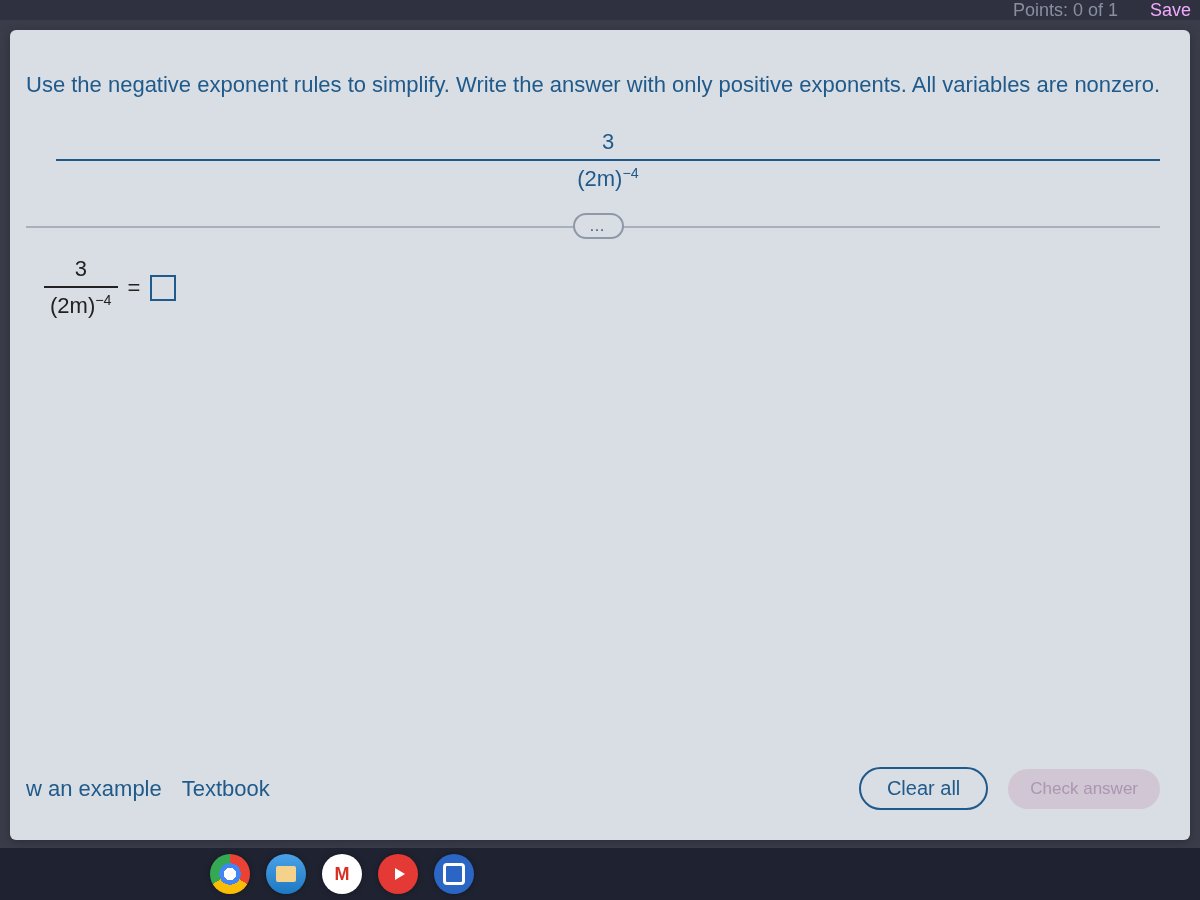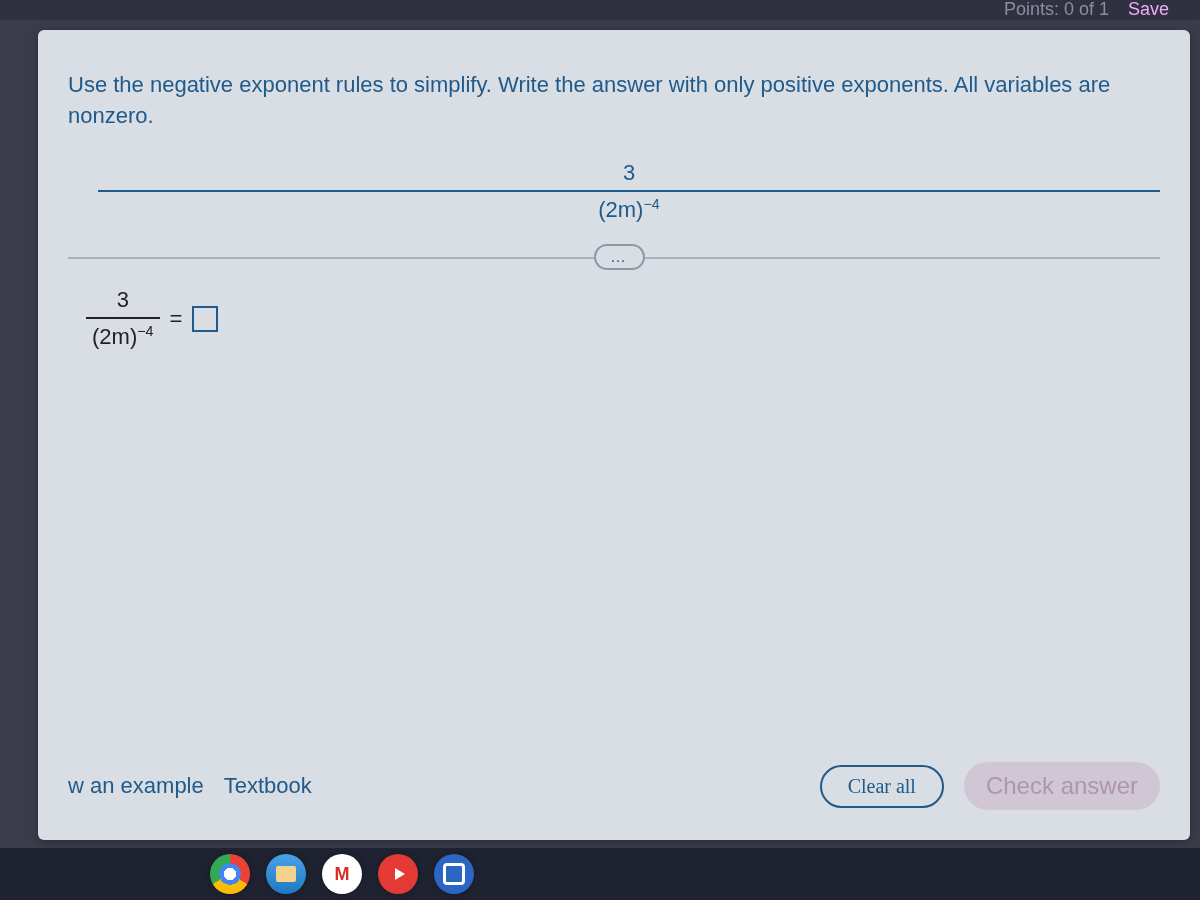--- a/index.html
+++ b/index.html
@@ -8,40 +8,39 @@
     font-family: Arial, Helvetica, sans-serif;
     background: #3a3c4a;
     position: relative;
   }
   .topbar {
     height: 20px;
     background: #2f3140;
     color: #a8b0c0;
     display: flex;
     justify-content: flex-end;
-    align-items: flex-end;
-    padding: 0 31px;
+    align-items: center;
+    padding: 0 9px;
     font-size: 18px;
-    gap: 19px;
+    gap: 32px;
   }
   .topbar .points { color: #888fa0; }
   .topbar .save { color: #f0abfc; }
   .card {
     position: absolute;
     top: 30px;
     left: 10px;
     right: 10px;
     bottom: 60px;
     background: #d9dde4;
     border-radius: 6px;
-    padding: 40px 30px 30px 30px;
+    padding: 40px 30px 30px 16px;
     box-shadow: 0 2px 8px rgba(0,0,0,.25);
     display: flex;
     flex-direction: column;
-    margin-left: 28px;
   }
   .instruction {
     color: #1f5a8a;
     font-size: 22px;
     line-height: 1.4;
     margin-bottom: 28px;
   }
   .prob-frac {
     display: inline-block;
     text-align: center;
@@ -120,29 +119,28 @@
   }
   .spacer { flex: 1; }
   .clear-btn {
     border: 2px solid #1f5a8a;
     color: #1f5a8a;
     background: transparent;
     border-radius: 24px;
     padding: 8px 26px;
     font-size: 20px;
     cursor: pointer;
-    font-family: Liberation Serif, serif;
   }
   .check-btn {
     border: none;
     color: #a68aa8;
     background: #d0c2d2;
     border-radius: 24px;
     padding: 10px 22px;
-    font-size: 24px;
+    font-size: 17px;
     cursor: pointer;
     opacity: .85;
   }
   .taskbar {
     position: absolute;
     left: 0; right: 0; bottom: 0;
     height: 52px;
     background: #1f2230;
     display: flex;
     align-items: center;

